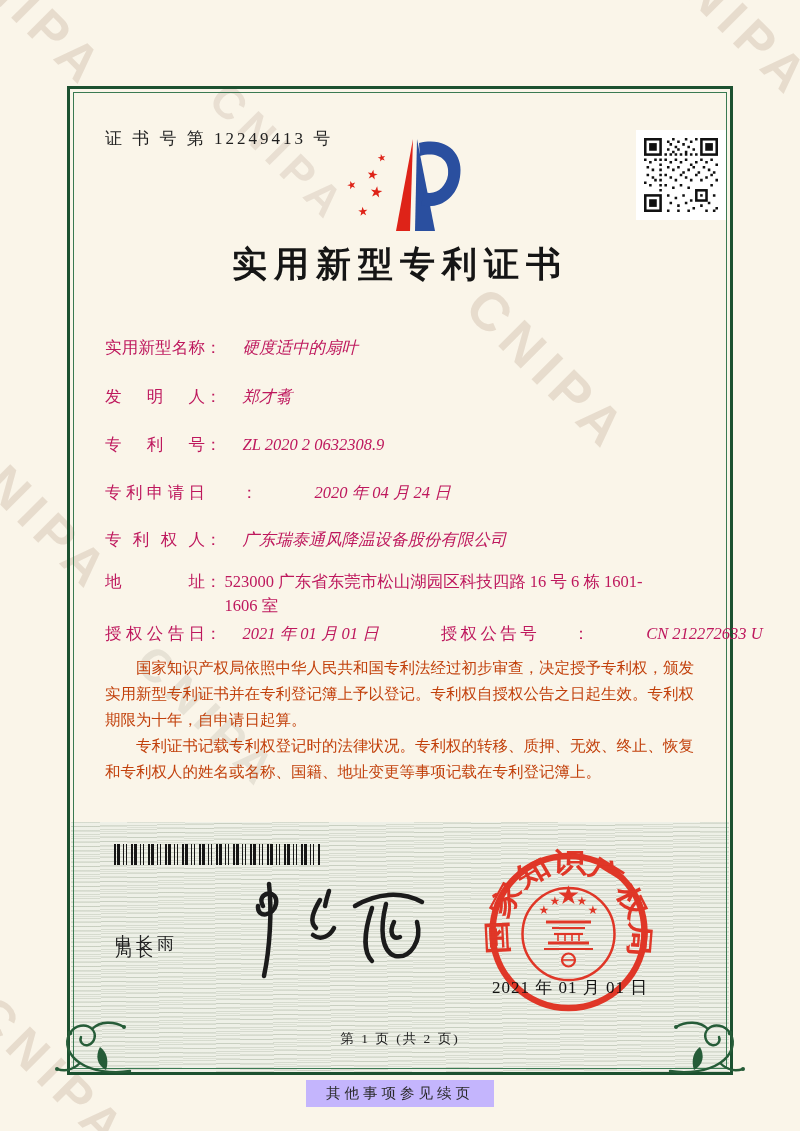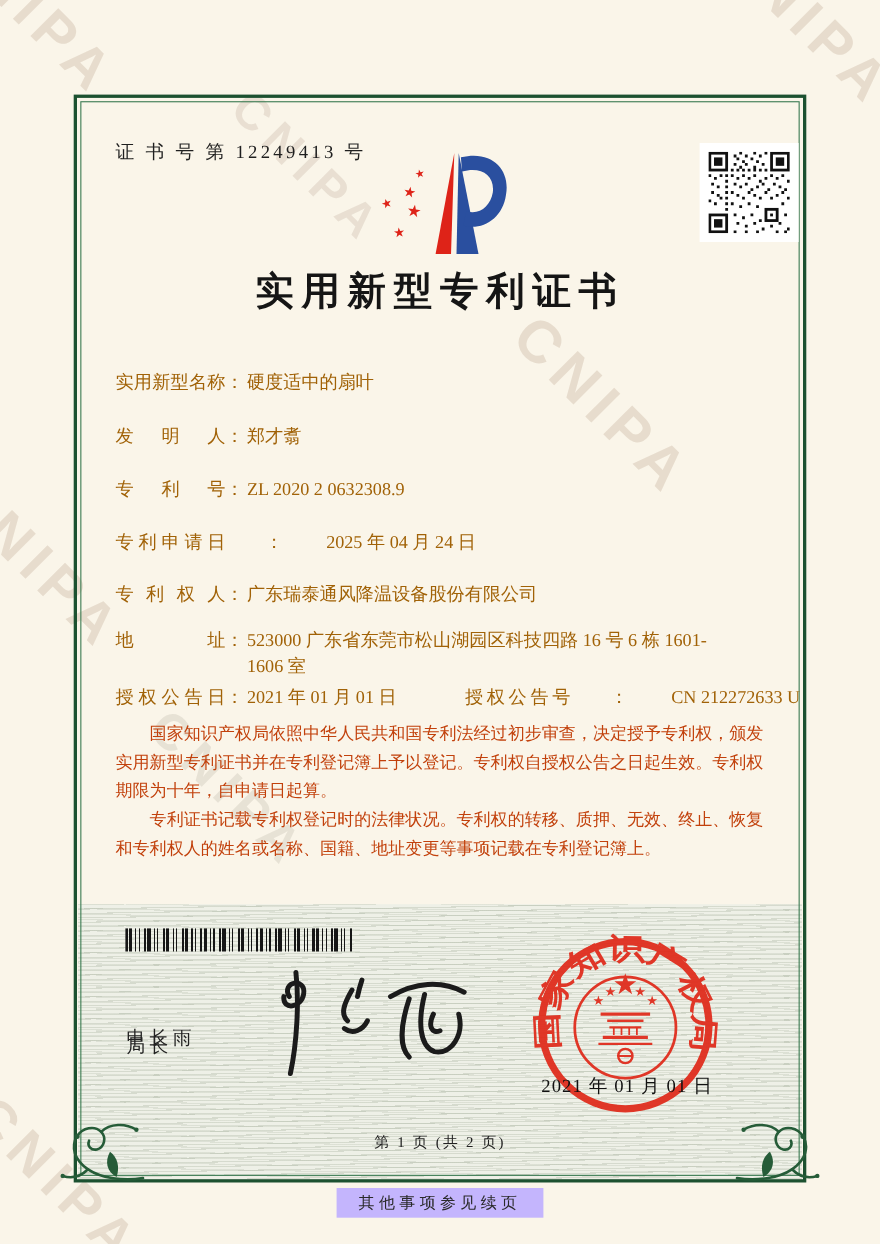--- a/index.html
+++ b/index.html
@@ -20,23 +20,23 @@
           repeating-linear-gradient(179deg, rgba(150,162,140,.28) 0 1px, rgba(0,0,0,0) 1px 4px),
           repeating-linear-gradient(181deg, rgba(150,162,140,.2) 0 1px, rgba(0,0,0,0) 1px 5px);}
   
   .certno{position:absolute;left:105px;top:127px;font-size:17px;letter-spacing:3px;z-index:3;}
   .logo{position:absolute;left:338px;top:130px;z-index:3;}
   .qr{position:absolute;left:636px;top:130px;width:90px;height:90px;background:#fff;z-index:3;
       display:flex;align-items:center;justify-content:center;}
   .title{position:absolute;left:0;top:241px;width:100%;text-align:center;z-index:3;
          font-size:35px;font-weight:bold;letter-spacing:7px;color:#151515;}
   
-  .row{position:absolute;left:105px;display:flex;font-size:16.5px;color:#a16207;z-index:3;line-height:24px;justify-content:flex-end;}
+  .row{position:absolute;left:105px;display:flex;font-size:16.5px;color:#be185d;z-index:3;line-height:24px;justify-content:flex-end;}
   .lab{display:inline-block;width:100px;text-align:justify;text-align-last:justify;}
-  .val{margin-left:3px;}
+  .val{margin-left:21px;font-style:italic;}
   .val-wrap{margin-left:3px;max-width:448px;}
   .pair2{margin-left:62px;display:flex;gap:36px;}
   .pair2 .lab{width:96px;}
   
   .paras{position:absolute;left:105px;top:655px;width:592px;z-index:3;
          font-size:15.5px;line-height:26px;color:#c2410c;}
   .paras p{margin:0;text-indent:2em;}
   
   .barcode{position:absolute;left:114px;top:844px;width:206px;height:21px;z-index:3;
     background:repeating-linear-gradient(90deg,#161616 0 2px,rgba(0,0,0,0) 2px 3px,
@@ -169,21 +169,21 @@
       <span class="val">郑才翥</span>
   </div>
   <div class="row" style="top:433px;">
     <span class="lab">专利号</span>
       <span>：</span>
       <span class="val">ZL 2020 2 0632308.9</span>
   </div>
   <div class="row" style="top:481px;gap:36px;">
     <span class="lab">专利申请日</span>
       <span>：</span>
-      <span class="val">2025 年 04 月 24 日</span>
+      <span class="val">2020 年 04 月 24 日</span>
   </div>
   <div class="row" style="top:528px;">
     <span class="lab">专利权人</span>
       <span>：</span>
       <span class="val">广东瑞泰通风降温设备股份有限公司</span>
   </div>
   <div class="row" style="top:570px;">
     <span class="lab">地址</span>
       <span>：</span>
       <span class="val-wrap">523000 广东省东莞市松山湖园区科技四路 16 号 6 栋 1601-1606 室</span>

